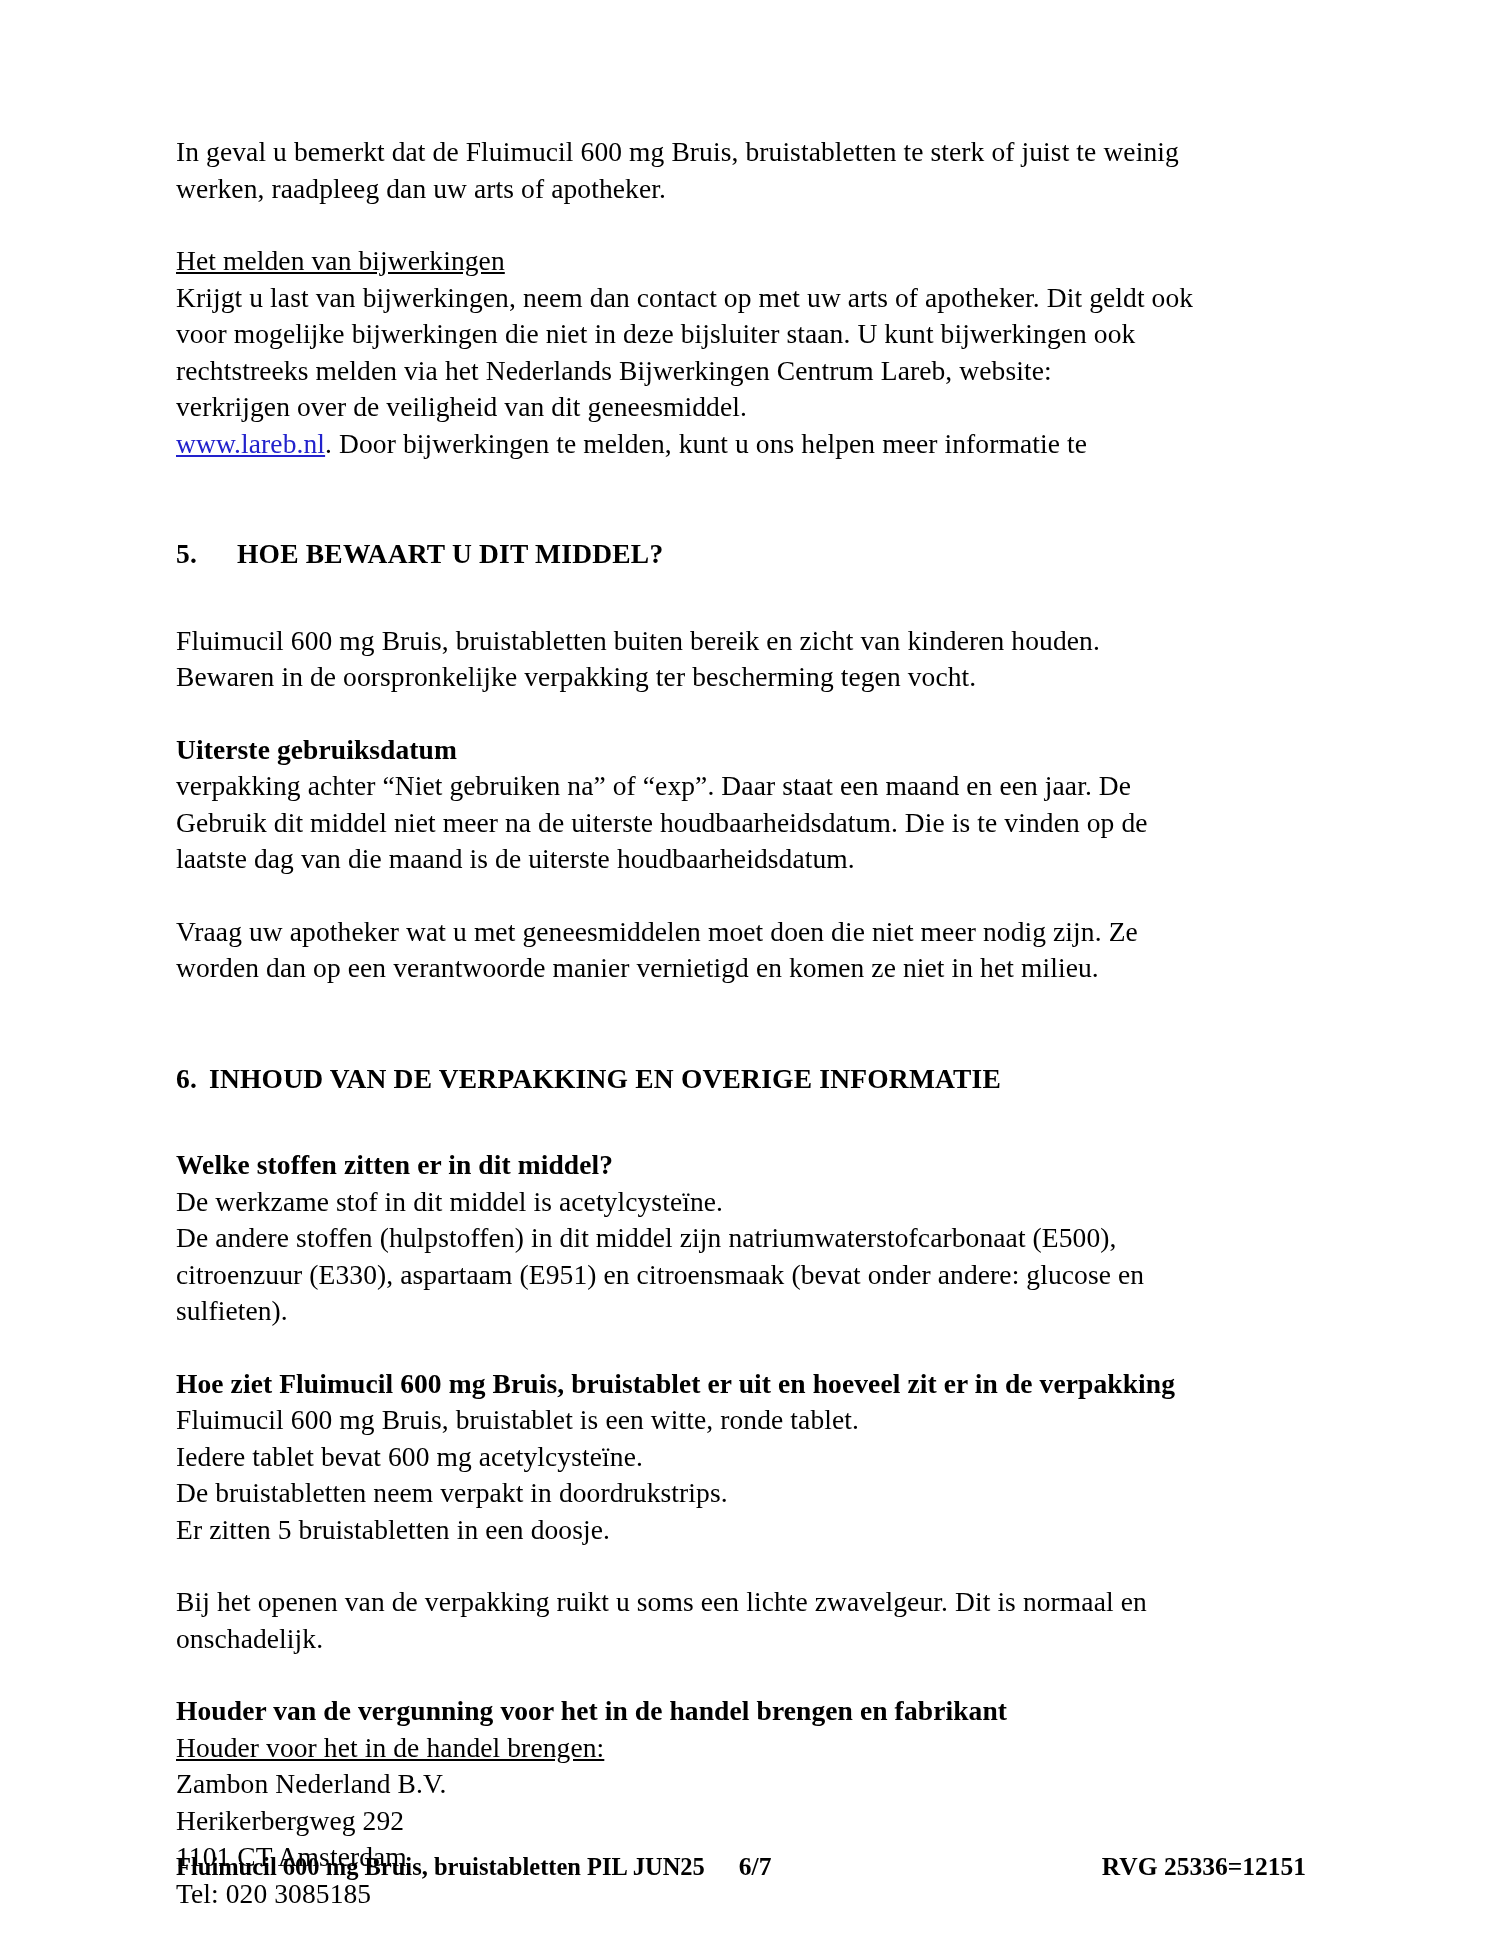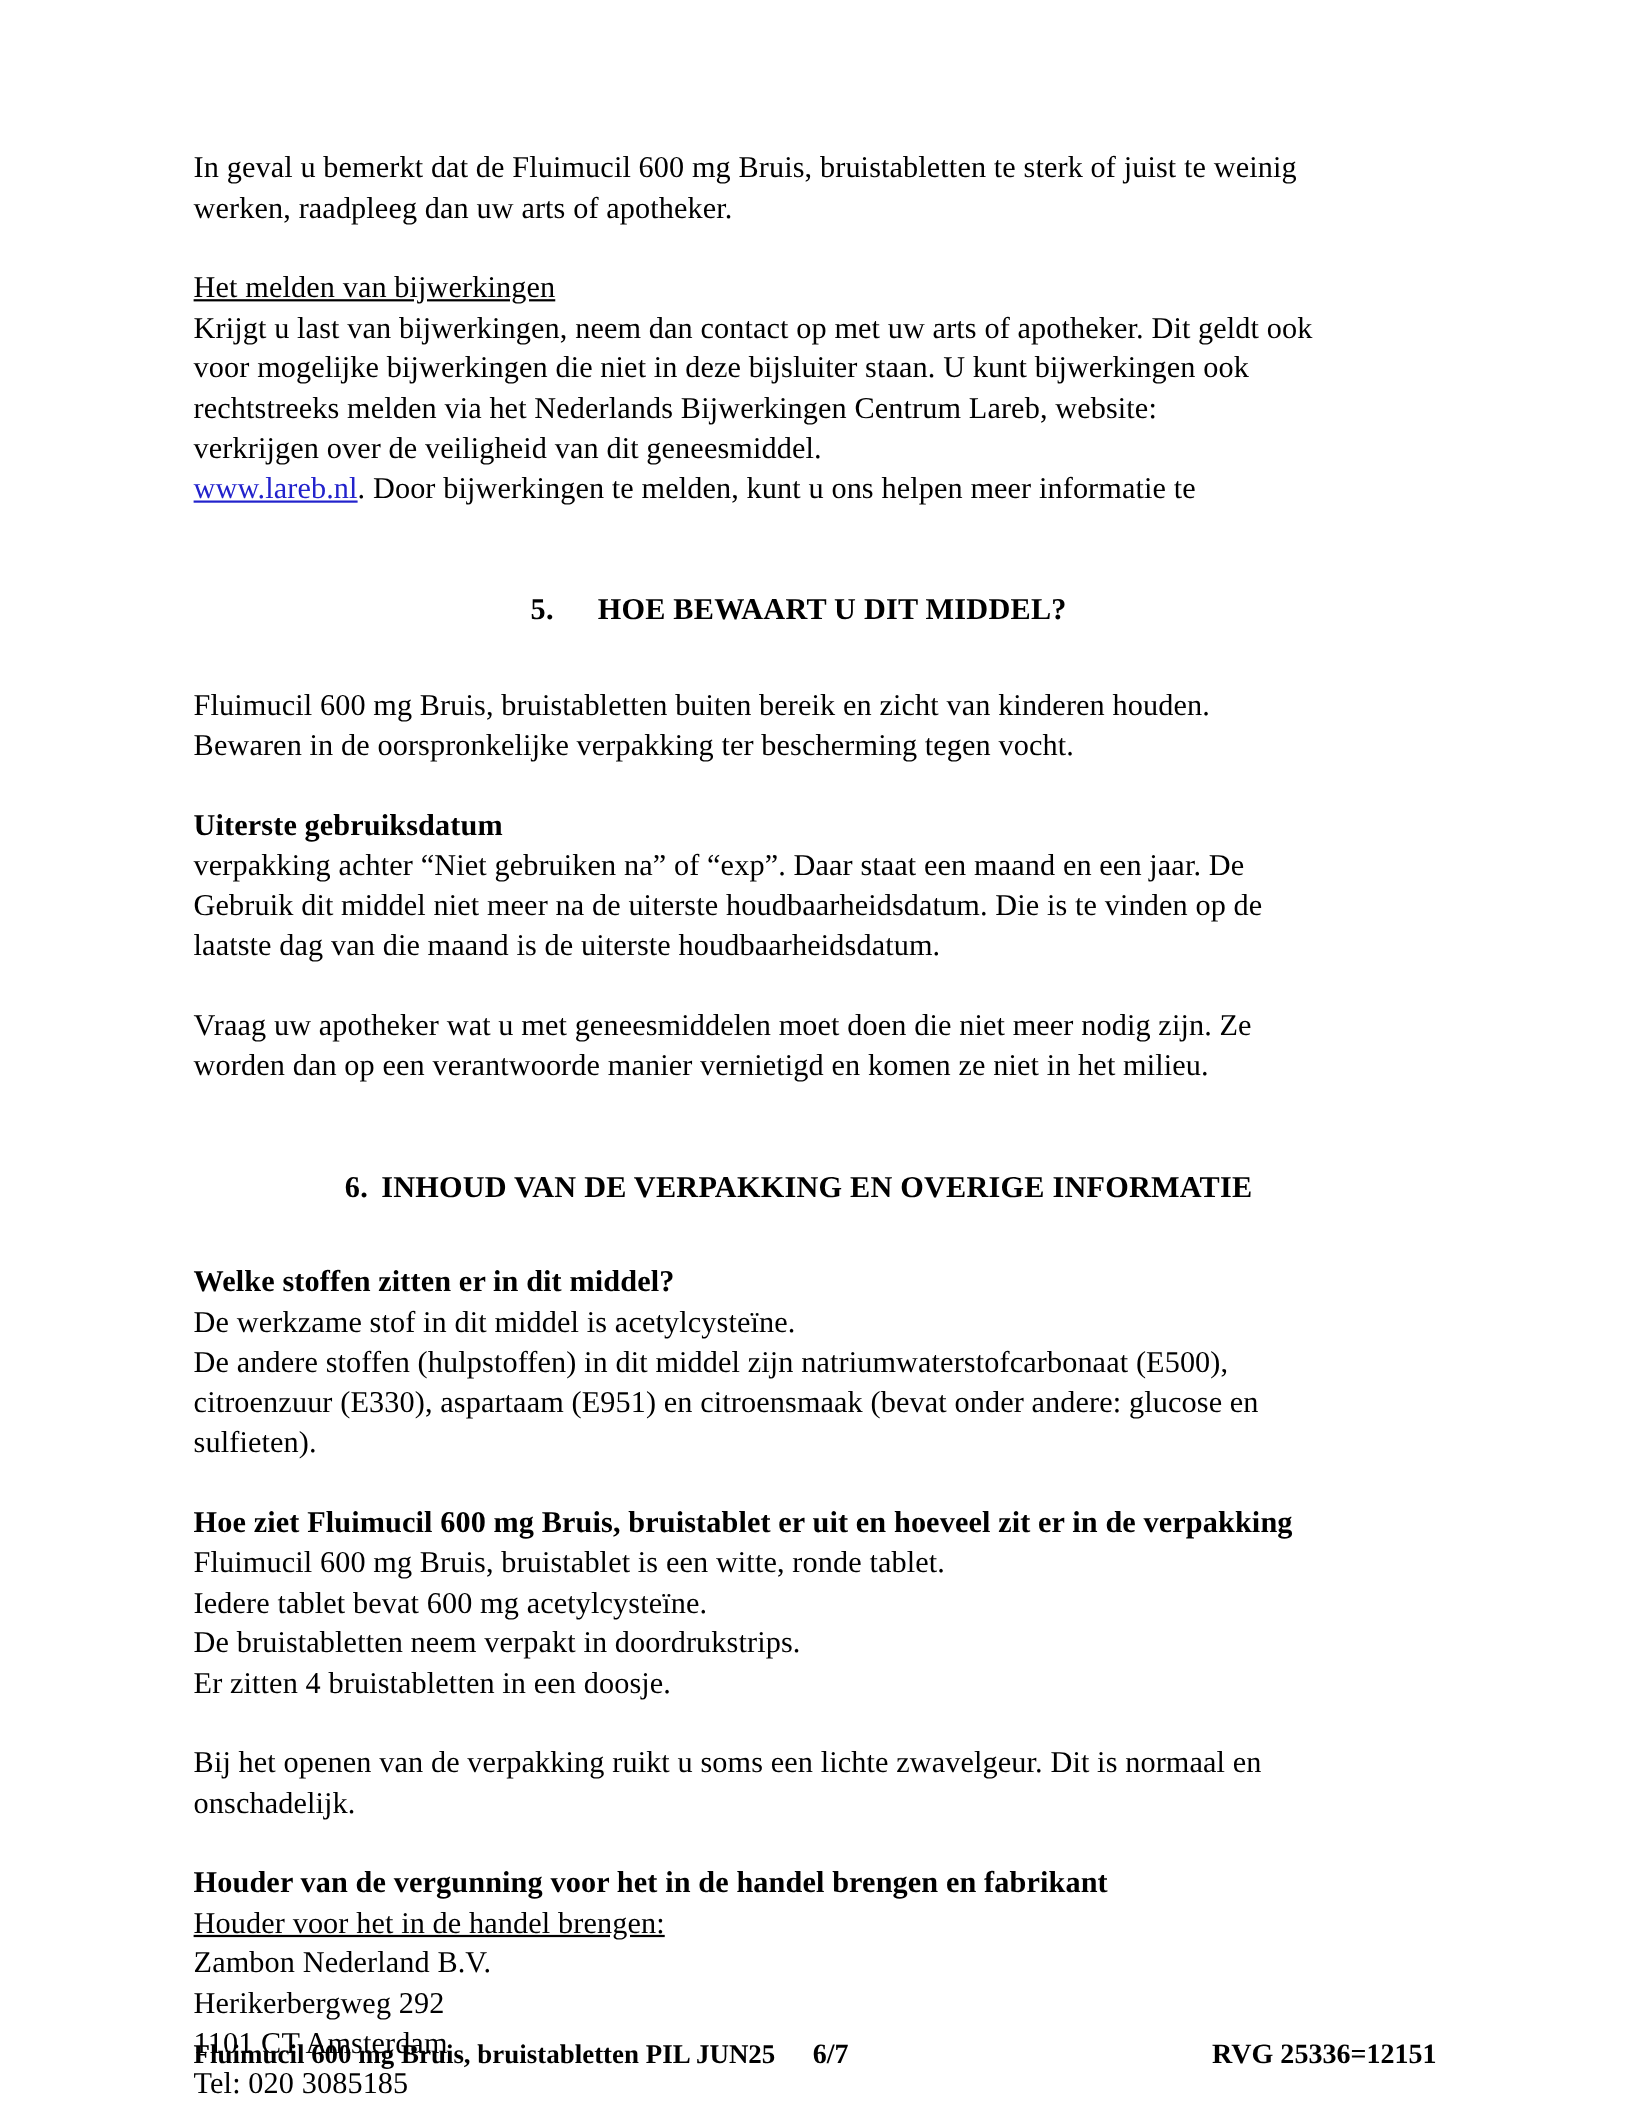--- a/index.html
+++ b/index.html
@@ -43,21 +43,20 @@
   }
   .gap-md { height: 36px; }
   .gap-lg { height: 50px; }
   .gap-xxl { height: 74px; }
   .heading {
     font-weight: bold;
     font-size: 27.5px;
     line-height: 36.5px;
     white-space: pre;
     letter-spacing: 0.2px;
-    text-align: center;
   }
   .footer {
     position: absolute;
     left: 176px;
     top: 1851px;
     width: 1130px;
     display: flex;
     align-items: baseline;
     font-weight: bold;
   }
@@ -143,21 +142,21 @@
       <div class="line">sulfieten).</div>
     </div>
 
     <div class="gap-md"></div>
 
     <div>
       <div class="line bold">Hoe ziet Fluimucil 600 mg Bruis, bruistablet er uit en hoeveel zit er in de verpakking</div>
       <div class="line">Fluimucil 600 mg Bruis, bruistablet is een witte, ronde tablet.</div>
       <div class="line">Iedere tablet bevat 600 mg acetylcysteïne.</div>
       <div class="line">De bruistabletten neem verpakt in doordrukstrips.</div>
-      <div class="line">Er zitten 4 bruistabletten in een doosje.</div>
+      <div class="line">Er zitten 5 bruistabletten in een doosje.</div>
     </div>
 
     <div class="gap-md"></div>
 
     <div>
       <div class="line">Bij het openen van de verpakking ruikt u soms een lichte zwavelgeur. Dit is normaal en</div>
       <div class="line">onschadelijk.</div>
     </div>
 
     <div class="gap-md"></div>

